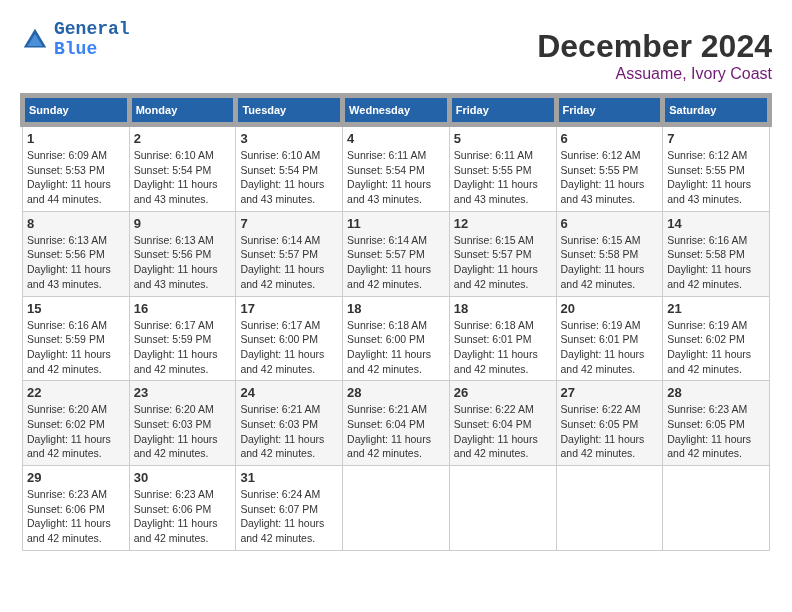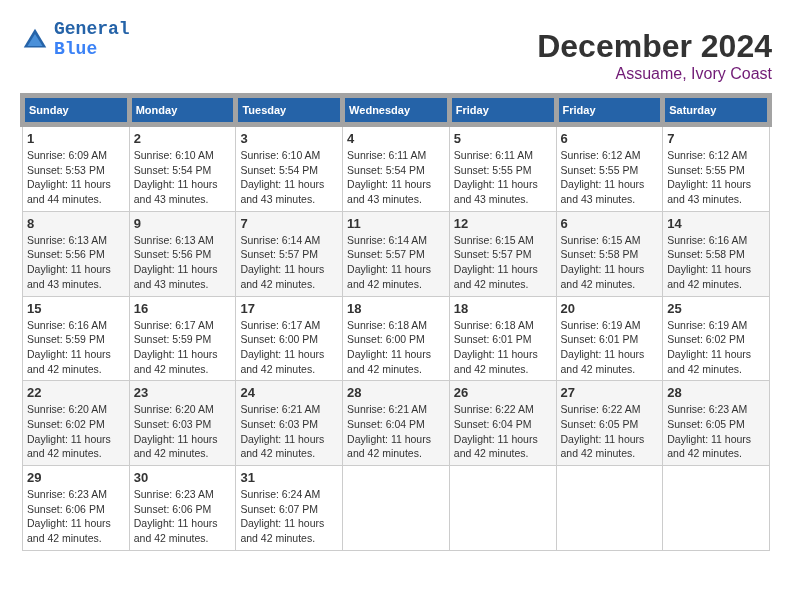--- a/index.html
+++ b/index.html
@@ -281,21 +281,21 @@
       </td>
         <td>
         <span class="day-num">20</span>
         <div class="day-info">
           <span>Sunrise: 6:19 AM</span><br>
           <span>Sunset: 6:01 PM</span><br>
           <span>Daylight: 11 hours and 42 minutes.</span>
         </div>
       </td>
         <td>
-        <span class="day-num">25</span>
+        <span class="day-num">21</span>
         <div class="day-info">
           <span>Sunrise: 6:19 AM</span><br>
           <span>Sunset: 6:02 PM</span><br>
           <span>Daylight: 11 hours and 42 minutes.</span>
         </div>
       </td>
       </tr>
       <tr>
         <td>
         <span class="day-num">22</span>

